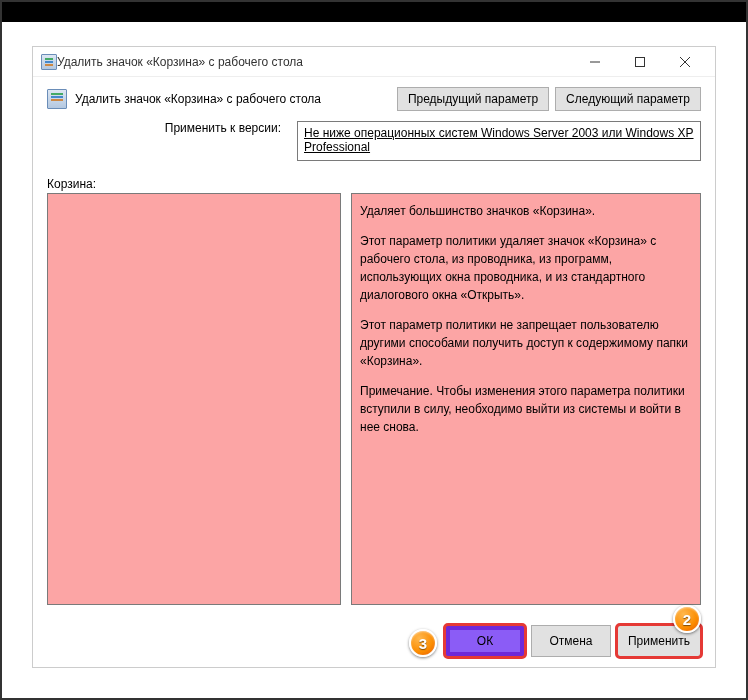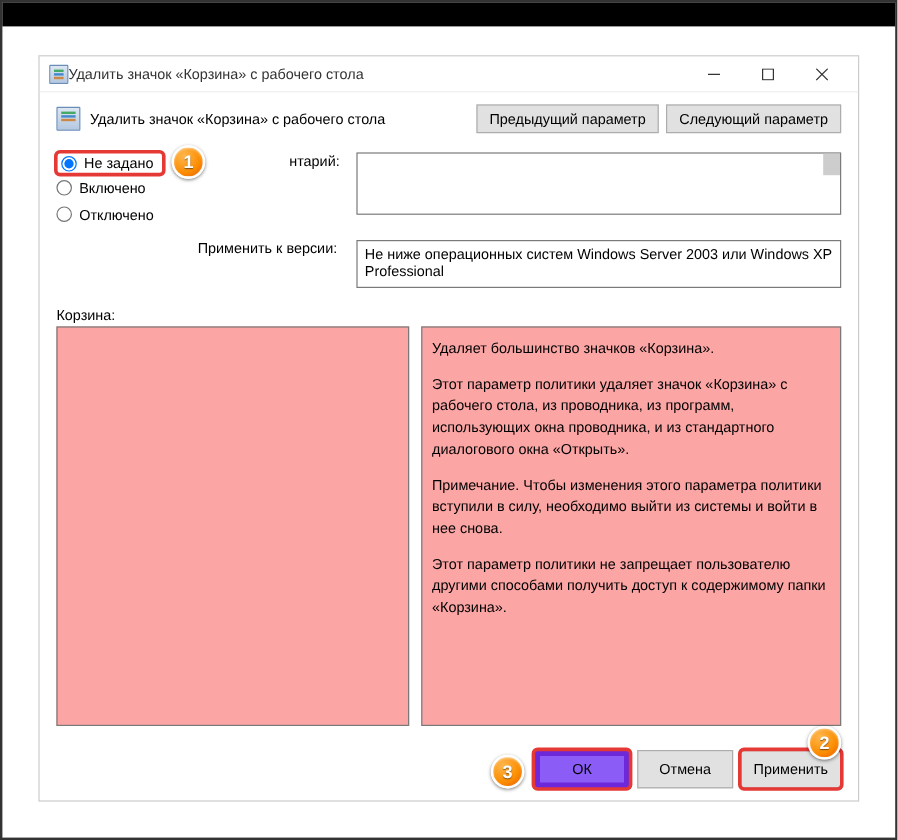--- a/index.html
+++ b/index.html
@@ -76,59 +76,37 @@
 
     <div class="header">
       <span class="polyicon" style="width:20px;height:20px"></span>
       <span class="htitle">Удалить значок «Корзина» с рабочего стола</span>
       <div class="navbtns">
         <button class="stdbtn">Предыдущий параметр</button>
         <button class="stdbtn">Следующий параметр</button>
       </div>
     </div>
 
-    <div class="body1">
-      <div class="radios" style="position:relative;">
-        <div class="radio-row hl-red" style="display:inline-flex; padding:2px 8px 2px 4px; position:relative;">
-          <input type="radio" class="radio" name="st" checked="" style="">
-          <span class="rlabel">Не заданo</span>
-        </div>
-        <div class="radio-row">
-          <input type="radio" class="radio" name="st" style="">
-          <span class="rlabel">Включено</span>
-        </div>
-        <div class="radio-row">
-          <input type="radio" class="radio" name="st" style="">
-          <span class="rlabel">Отключено</span>
-        </div>
-        <div class="badge" style="top:-6px; left:96px;">1</div>
-      </div>
-      <div class="comment-area" style="position:relative;">
-        <span class="comment-label" style="position:absolute; left:-56px; top:0;">нтарий:</span>
-        <textarea class="comment-box" value="" style=""></textarea>
-        <div class="scroll-thumb" style="top:1px; height:18px;"></div>
-      </div>
-    </div>
 
     <div class="req-row">
       <div class="req-label">Применить к версии:</div>
-      <div class="req-box" style="position:relative;">Не ниже операционных систем Windows Server 2003 или Windows XP Professional</div>
+      <div class="req-box" style="position:relative;text-decoration:underline;">Не ниже операционных систем Windows Server 2003 или Windows XP Professional</div>
     </div>
 
     <div class="labels-row">
       <div class="l2">Корзина:</div>
     </div>
 
     <div class="panels">
       <div class="panel params"></div>
       <div class="panel help">
         <p>Удаляет большинство значков «Корзина».</p>
         <p>Этот параметр политики удаляет значок «Корзина» с рабочего стола, из проводника, из программ, использующих окна проводника, и из стандартного диалогового окна «Открыть».</p>
+        <p>Этот параметр политики не запрещает пользователю другими способами получить доступ к содержимому папки «Корзина».</p>
         <p>Примечание. Чтобы изменения этого параметра политики вступили в силу, необходимо выйти из системы и войти в нее снова.</p>
-        <p>Этот параметр политики не запрещает пользователю другими способами получить доступ к содержимому папки «Корзина».</p>
       </div>
     </div>
 
     <div class="footer" style="position:relative;">
       <div class="badge" style="right:278px; bottom:10px;">3</div>
       <button class="stdbtn hl-red" style="border:5px solid #6d28d9; background:#8b5cf6;">ОК</button>
       <button class="stdbtn">Отмена</button>
       <button class="stdbtn hl-red">Применить</button>
       <div class="badge" style="right:14px; bottom:34px;">2</div>
     </div>

